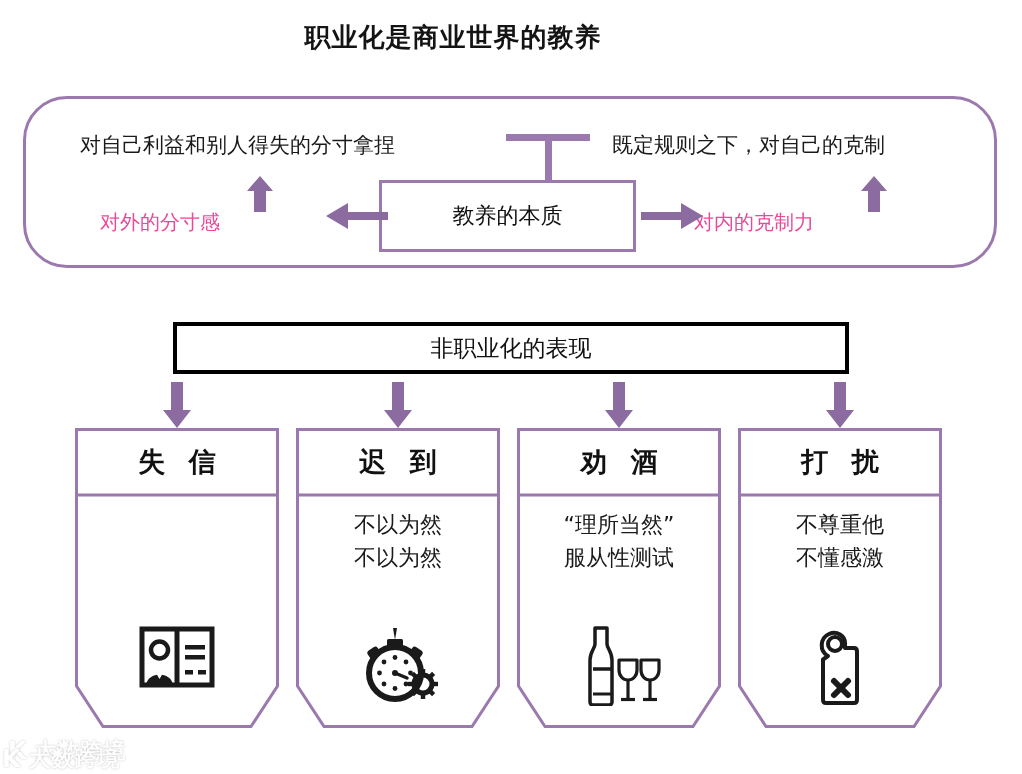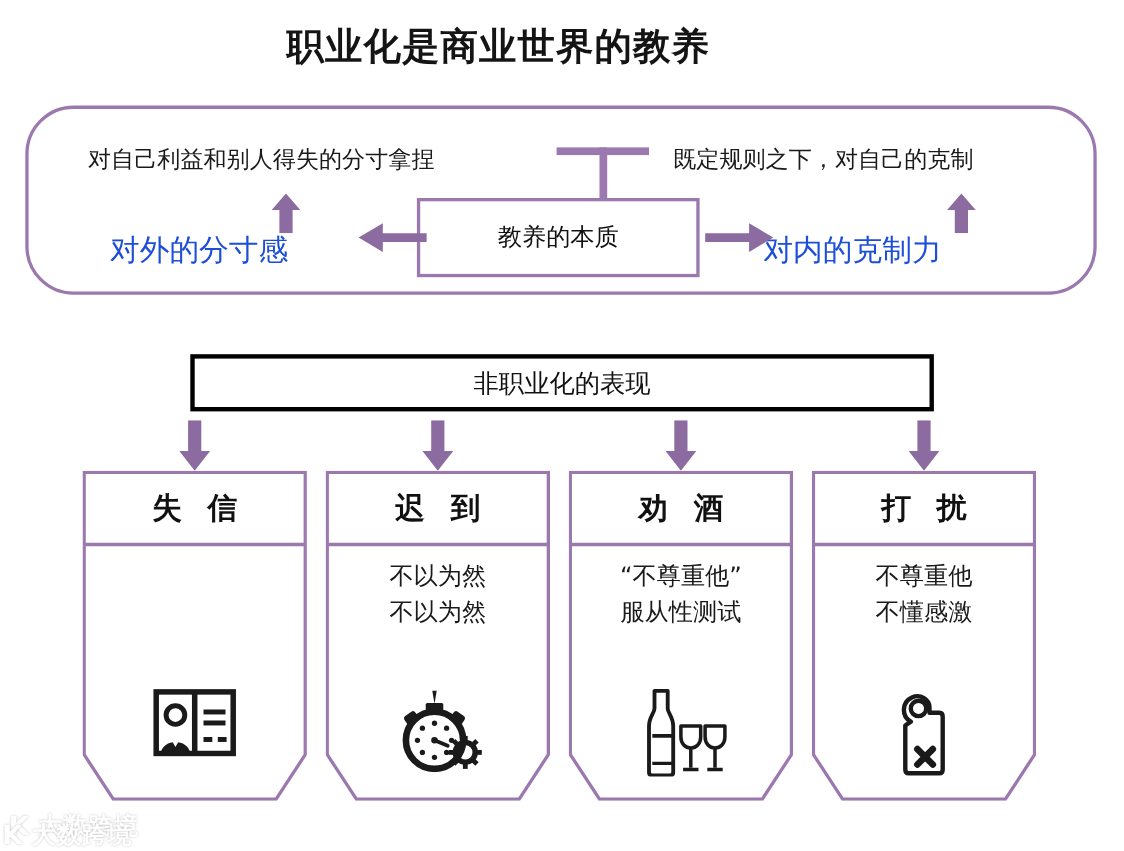--- a/index.html
+++ b/index.html
@@ -10,21 +10,21 @@
     position:relative;
     overflow:hidden;
     color:#111;
   }
   #stage{position:absolute;left:0;top:0;width:1022px;height:774px;}
 
   
   .title{
     position:absolute;left:0;top:20px;width:906px;
     text-align:center;
-    font-size:34px;font-weight:bold;letter-spacing:1px;
+    font-size:26px;font-weight:bold;letter-spacing:1px;
     color:#141414;
   }
 
   
   .round-box{
     position:absolute;left:23px;top:96px;
     width:974px;height:172px;
     border:3px solid #9B79AE;
     border-radius:44px;
     background:#fff;
@@ -35,22 +35,22 @@
     position:absolute;
     font-size:21px;
     color:#1a1a1a;
     white-space:nowrap;
   }
   .cap-left{left:80px;top:131px;}
   .cap-right{left:612px;top:131px;}
 
   .big-label{
     position:absolute;
-    font-size:27px;
-    color:#1d4ed8;
+    font-size:20px;
+    color:#ec4899;
     white-space:nowrap;
   }
   .lbl-left{left:100px;top:209px;}
   .lbl-right{left:694px;top:209px;}
 
   
   .essence{
     position:absolute;left:379px;top:180px;
     width:257px;height:72px;
     border:3px solid #9B79AE;
@@ -255,21 +255,21 @@
     </div>
   </div>
 
   <div class="card" style="left:517px;">
     <svg class="frame" width="204" height="300" viewBox="0 0 204 300">
       <path d="M1.5,1.5 H202.5 V258 L176,298.5 H28 L1.5,258 Z" fill="#fff" stroke="#9B79AE" stroke-width="3"></path>
       <line x1="1.5" y1="67" x2="202.5" y2="67" stroke="#9B79AE" stroke-width="3"></line>
     </svg>
     <div class="head">劝 酒</div>
     <div class="body">
-      <div>“不尊重他”</div>
+      <div>“理所当然”</div>
       <div>服从性测试</div>
     </div>
     <div class="iconwrap">
       <svg width="84" height="80" viewBox="0 0 84 80">
         <path d="M18,2 h12 v16 c0,4 5,8 5,16 v42 c0,2 -1,3 -3,3 h-16 c-2,0 -3,-1 -3,-3 v-42 c0,-8 5,-12 5,-16 z" fill="none" stroke="#1a1a1a" stroke-width="3.5" stroke-linejoin="round"></path>
         <line x1="16" y1="43" x2="35" y2="43" stroke="#1a1a1a" stroke-width="3.5"></line>
         <line x1="16" y1="68" x2="35" y2="68" stroke="#1a1a1a" stroke-width="3"></line>
         <g stroke="#1a1a1a" stroke-width="3.2" fill="none" stroke-linejoin="round">
           <path d="M42,34 h18 v10 c0,6 -4,10 -9,10 c-5,0 -9,-4 -9,-10 z"></path>
           <line x1="51" y1="54" x2="51" y2="72"></line>

